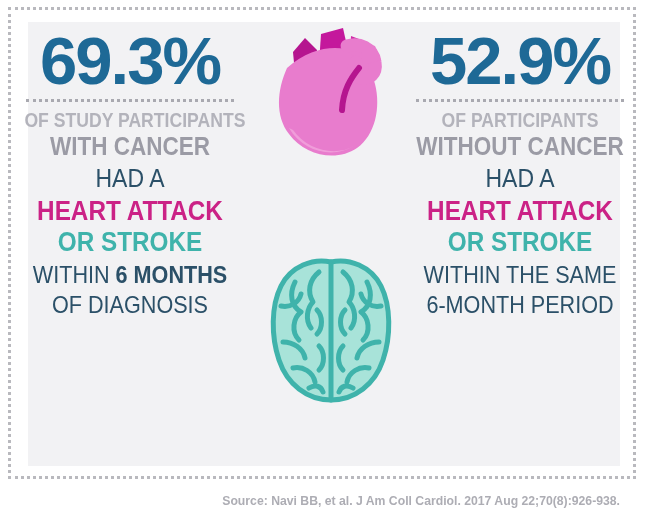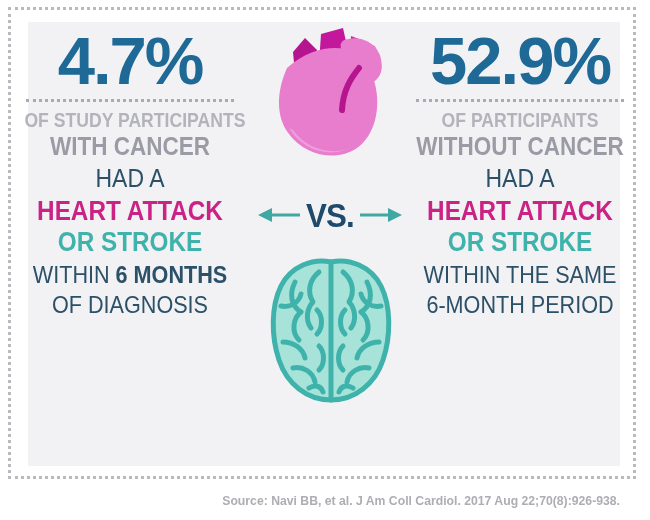--- a/index.html
+++ b/index.html
@@ -180,21 +180,21 @@
 </style>
 </head>
 <body>
 
 <div id="infographic">
 
   <div class="panel"></div>
   <div class="dotted-frame"></div>
 
   <div class="col col-left">
-    <div class="pct">4.7%</div>
+    <div class="pct">69.3%</div>
     <div class="dotline"></div>
     <div class="line grey-thin">OF STUDY PARTICIPANTS</div>
     <div class="line grey-bold">WITH CANCER</div>
     <div class="line navy-reg">HAD A</div>
     <div class="line magenta">HEART ATTACK</div>
     <div class="line teal">OR STROKE</div>
     <div class="line navy-sub"><span>WITHIN </span><b>6 MONTHS</b></div>
     <div class="line navy-sub">OF DIAGNOSIS</div>
   </div>
 
@@ -220,31 +220,20 @@
                  C 99 60, 98 52, 101 46" fill="#e87ccd" stroke="#e87ccd" stroke-width="13" stroke-linecap="round" stroke-linejoin="round"></path>
 
         <path d="M100 24 L120 30 L126 44 L112 48 Z" fill="#e87ccd"></path>
 
         <path d="M104 52 C 96 62, 88 74, 87 94" fill="none" stroke="#b5158f" stroke-width="6" stroke-linecap="round"></path>
 
         <path d="M34 112 C 48 136, 78 143, 99 130 C 80 141, 52 134, 38 114 Z" fill="#f3a8de" opacity="0.75"></path>
       </svg>
     </div>
 
-    <div class="vs-wrap">
-      <svg width="46" height="16" viewBox="0 0 46 16">
-        <line x1="14" y1="8" x2="44" y2="8" stroke="#3fa8a2" stroke-width="3"></line>
-        <polygon points="2,8 16,1 16,15" fill="#3fa8a2"></polygon>
-      </svg>
-      <div class="vs-text">VS.</div>
-      <svg width="46" height="16" viewBox="0 0 46 16">
-        <line x1="2" y1="8" x2="32" y2="8" stroke="#3fa8a2" stroke-width="3"></line>
-        <polygon points="44,8 30,1 30,15" fill="#3fa8a2"></polygon>
-      </svg>
-    </div>
 
     <div class="brain-wrap">
       <svg viewBox="0 0 140 160" width="140" height="160">
         <g fill="none" stroke="#3fb3ab" stroke-width="5" stroke-linecap="round" stroke-linejoin="round">
 
           <path d="M70 12
                    C 52 8, 30 16, 20 36
                    C 10 56, 10 86, 18 110
                    C 26 134, 46 150, 70 150" fill="#a8e3d9"></path>
           <path d="M70 12

